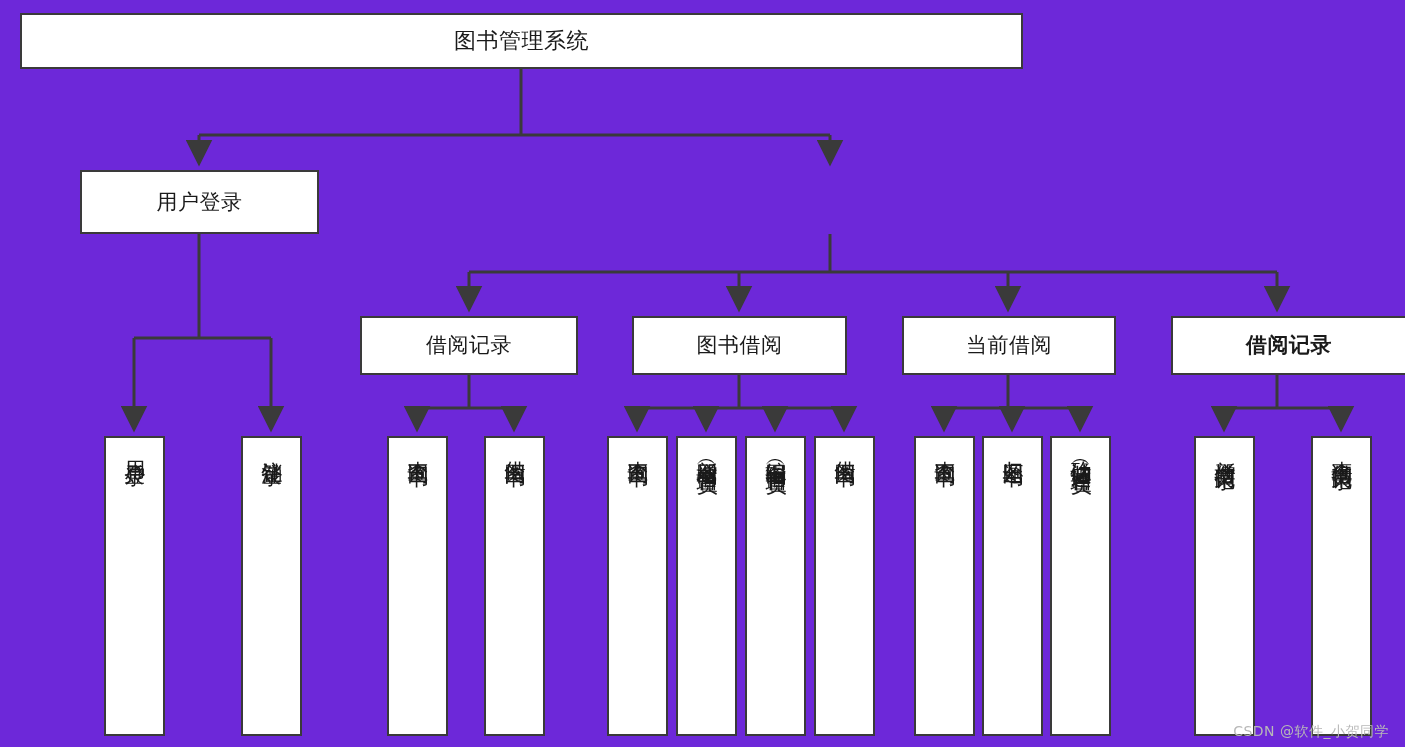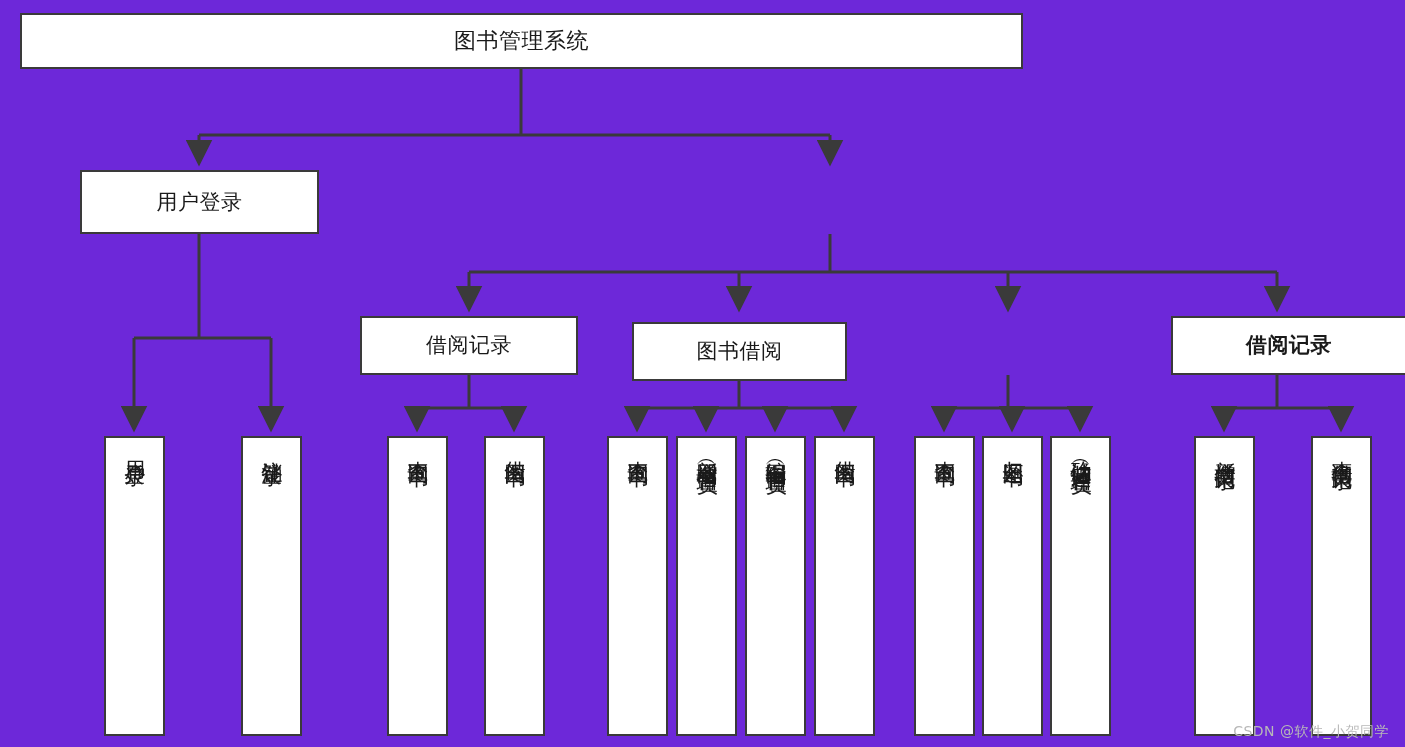--- a/index.html
+++ b/index.html
@@ -135,22 +135,25 @@
     <span class="node-label">图书管理系统</span>
   </div>
 
   <div class="node h" style="left:80px; top:170px; width:239px; height:64px;">
     <span class="node-label">用户登录</span>
   </div>
 
   <div class="node h" style="left:360px; top:316px; width:218px; height:59px;">
     <span class="node-label">借阅记录</span>
   </div>
-  <div class="node h" style="left:632px; top:316px; width:215px; height:59px;margin-top:6px;">
+  <div class="node h" style="left:632px; top:316px; width:215px; height:59px;">
     <span class="node-label">图书借阅</span>
+  </div>
+  <div class="node h" style="left:902px; top:316px; width:214px; height:59px;">
+    <span class="node-label">当前借阅</span>
   </div>
   <div class="node h" style="left:1171px; top:316px; width:236px; height:59px;font-weight:bold;">
     <span class="node-label">借阅记录</span>
   </div>
 
   <div class="node v" style="left:104px; top:436px; width:61px; height:300px;">
     <span class="node-label">用户登录</span>
   </div>
   <div class="node v" style="left:241px; top:436px; width:61px; height:300px;">
     <span class="node-label">注销登录</span>

